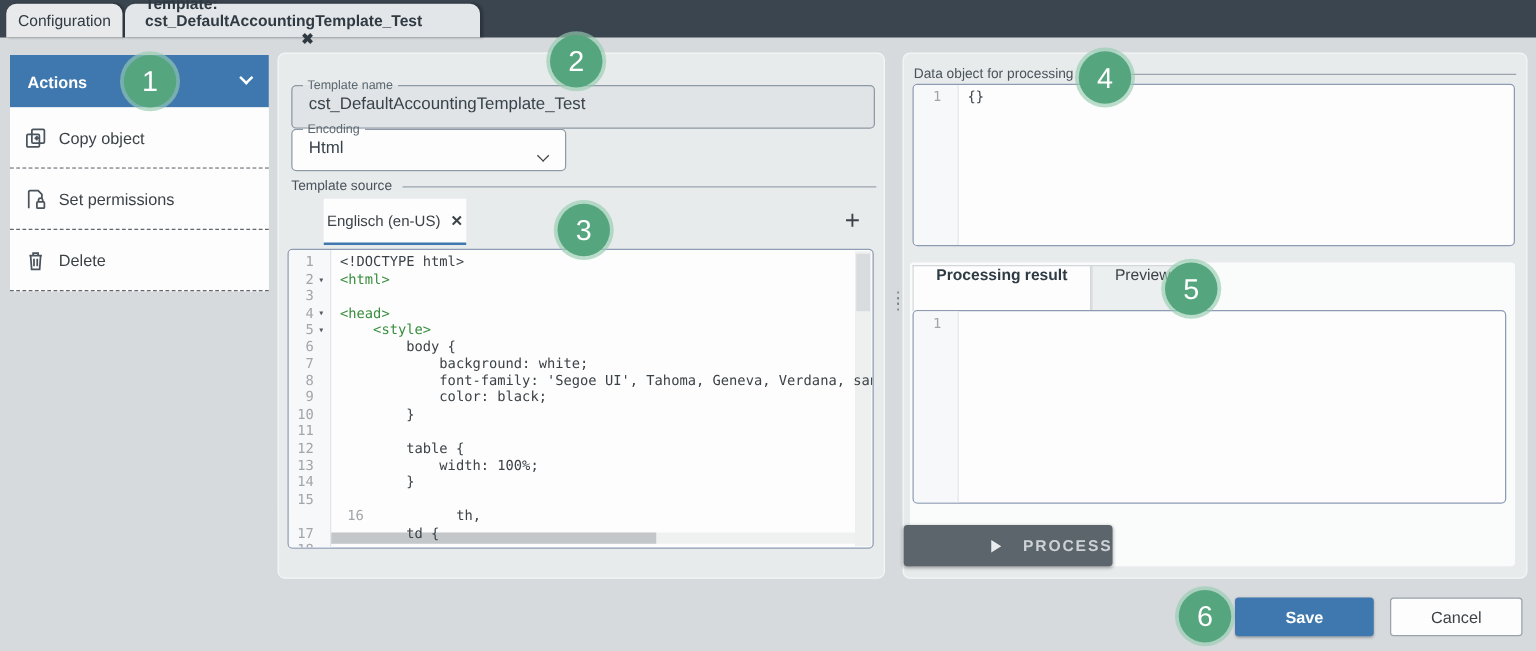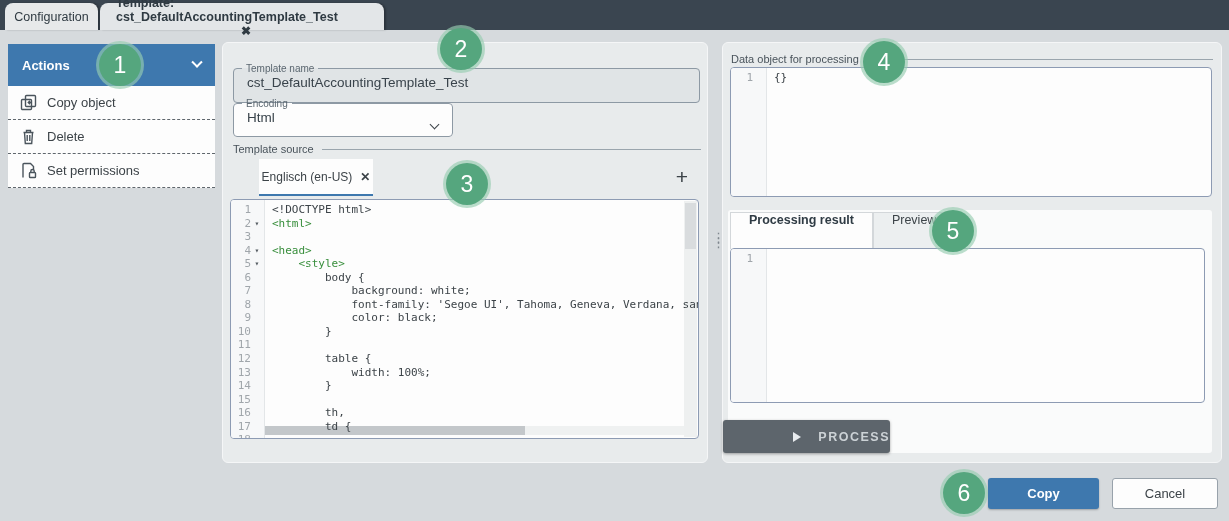--- a/index.html
+++ b/index.html
@@ -25,21 +25,21 @@
   .toptab .close { margin-left:8px; font-weight:bold; font-size:12px; cursor:pointer; }
   
   .actions-wrap { position:absolute; left:8px; top:44px; width:207px; }
   .actions-head {
     height:42px; background:#3e78ae; color:#fff; font-weight:bold; font-size:13px;
     display:flex; align-items:center; padding:0 14px;
   }
   .actions-head .chev { margin-left:auto; width:8px; height:8px; border-right:2px solid #fff; border-bottom:2px solid #fff; transform:rotate(45deg) translate(-2px,-2px); }
   .menu { background:#fdfdfd; }
   .menu-item {
-    height:34px; display:flex; align-items:center; gap:10px; padding:0 12px;
+    height:49px; display:flex; align-items:center; gap:10px; padding:0 12px;
     font-size:13px; color:#3c4348; border-bottom:1px dashed #5f666c; background:#fdfdfd; cursor:pointer;
   }
   .menu-item svg { width:17px; height:17px; stroke:#4a545c; fill:none; stroke-width:1.4; }
   
   .panel { position:absolute; background:#e8ebec; border:1px solid #f5f6f7; border-radius:6px; }
   .panel.mid { left:222px; top:42px; width:486px; height:421px; }
   .panel.right { left:722px; top:42px; width:500px; height:421px; }
   
   fieldset.fld {
     position:absolute; border:1px solid #8d99a4; border-radius:4px; background:#fdfdfd;
@@ -136,33 +136,33 @@
     <div class="menu-item">
       <svg viewBox="0 0 17 17">
         <rect x="5.5" y="1.5" width="10" height="11" rx="1"></rect>
         <rect x="1.5" y="5.5" width="10" height="10" rx="1"></rect>
         <path d="M12 8.5 H8.5 M10 6.8 L8.3 8.5 L10 10.2"></path>
       </svg>
       <span>Copy object</span>
     </div>
     <div class="menu-item">
       <svg viewBox="0 0 17 17">
-        <path d="M3.5 4.5 h10 M6.5 4.5 v-2 h4 v2 M4.5 4.5 l0.8 11 h6.4 l0.8-11"></path>
-        <path d="M7.2 7 v6 M9.8 7 v6"></path>
-      </svg>
-      <span>Delete</span>
-    </div>
-    <div class="menu-item">
-      <svg viewBox="0 0 17 17">
         <path d="M3 15.5 V2.5 a1 1 0 0 1 1-1 h6.5 l3 3 V8"></path>
         <rect x="9.5" y="10.5" width="6" height="5" rx="0.8"></rect>
         <path d="M10.8 10.5 v-1.3 a1.7 1.7 0 0 1 3.4 0 v1.3"></path>
       </svg>
       <span>Set permissions</span>
     </div>
+    <div class="menu-item">
+      <svg viewBox="0 0 17 17">
+        <path d="M3.5 4.5 h10 M6.5 4.5 v-2 h4 v2 M4.5 4.5 l0.8 11 h6.4 l0.8-11"></path>
+        <path d="M7.2 7 v6 M9.8 7 v6"></path>
+      </svg>
+      <span>Delete</span>
+    </div>
   </div>
 </div>
 
 <div class="panel mid">
   <fieldset class="fld readonly" style="left:10px; top:20px; width:467px; height:40px;">
     <legend>Template name</legend>
     <span class="val">cst_DefaultAccountingTemplate_Test</span>
   </fieldset>
 
   <fieldset class="fld" style="left:10px; top:55px; width:220px; height:39px;">
@@ -287,21 +287,21 @@
           <span class="ct">        }</span>
         </div>
         <div class="code-row">
           <span class="gut" style="background: transparent; border: none;">
             <span class="num">15</span>
             <span class="fold"></span>
           </span>
           <span class="ct"></span>
         </div>
         <div class="code-row">
-          <span class="gut" style="background: transparent; border: none;">
+          <span class="gut" style="background: transparent; border: none; margin-left: 40px;">
             <span class="num">16</span>
             <span class="fold"></span>
           </span>
           <span class="ct">        th,</span>
         </div>
         <div class="code-row">
           <span class="gut" style="background: transparent; border: none;">
             <span class="num">17</span>
             <span class="fold"></span>
           </span>
@@ -371,21 +371,21 @@
     </div>
   </div>
 
   <div class="process-btn">
     <span class="play"></span>
     <span class="lbl">PROCESS</span>
   </div>
 </div>
 
 <div class="btn save">
-  <span>Copy</span>
+  <span>Save</span>
 </div>
 <div class="btn cancel">
   <span>Cancel</span>
 </div>
 
 <div class="marker m1">1</div>
 <div class="marker m2">2</div>
 <div class="marker m3">3</div>
 <div class="marker m4">4</div>
 <div class="marker m5">5</div>

